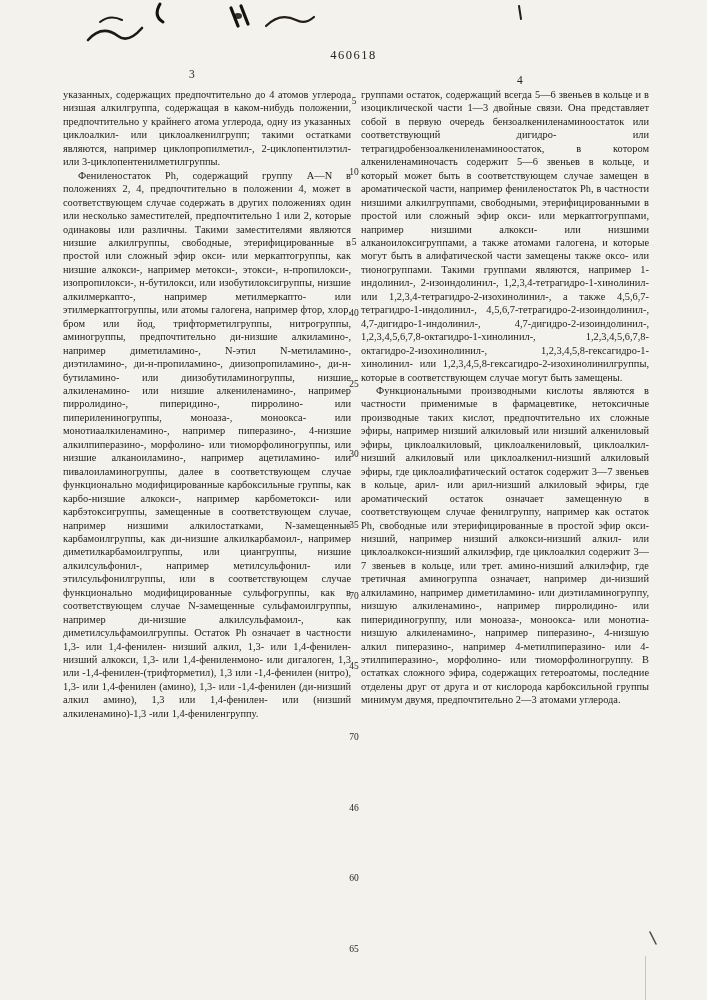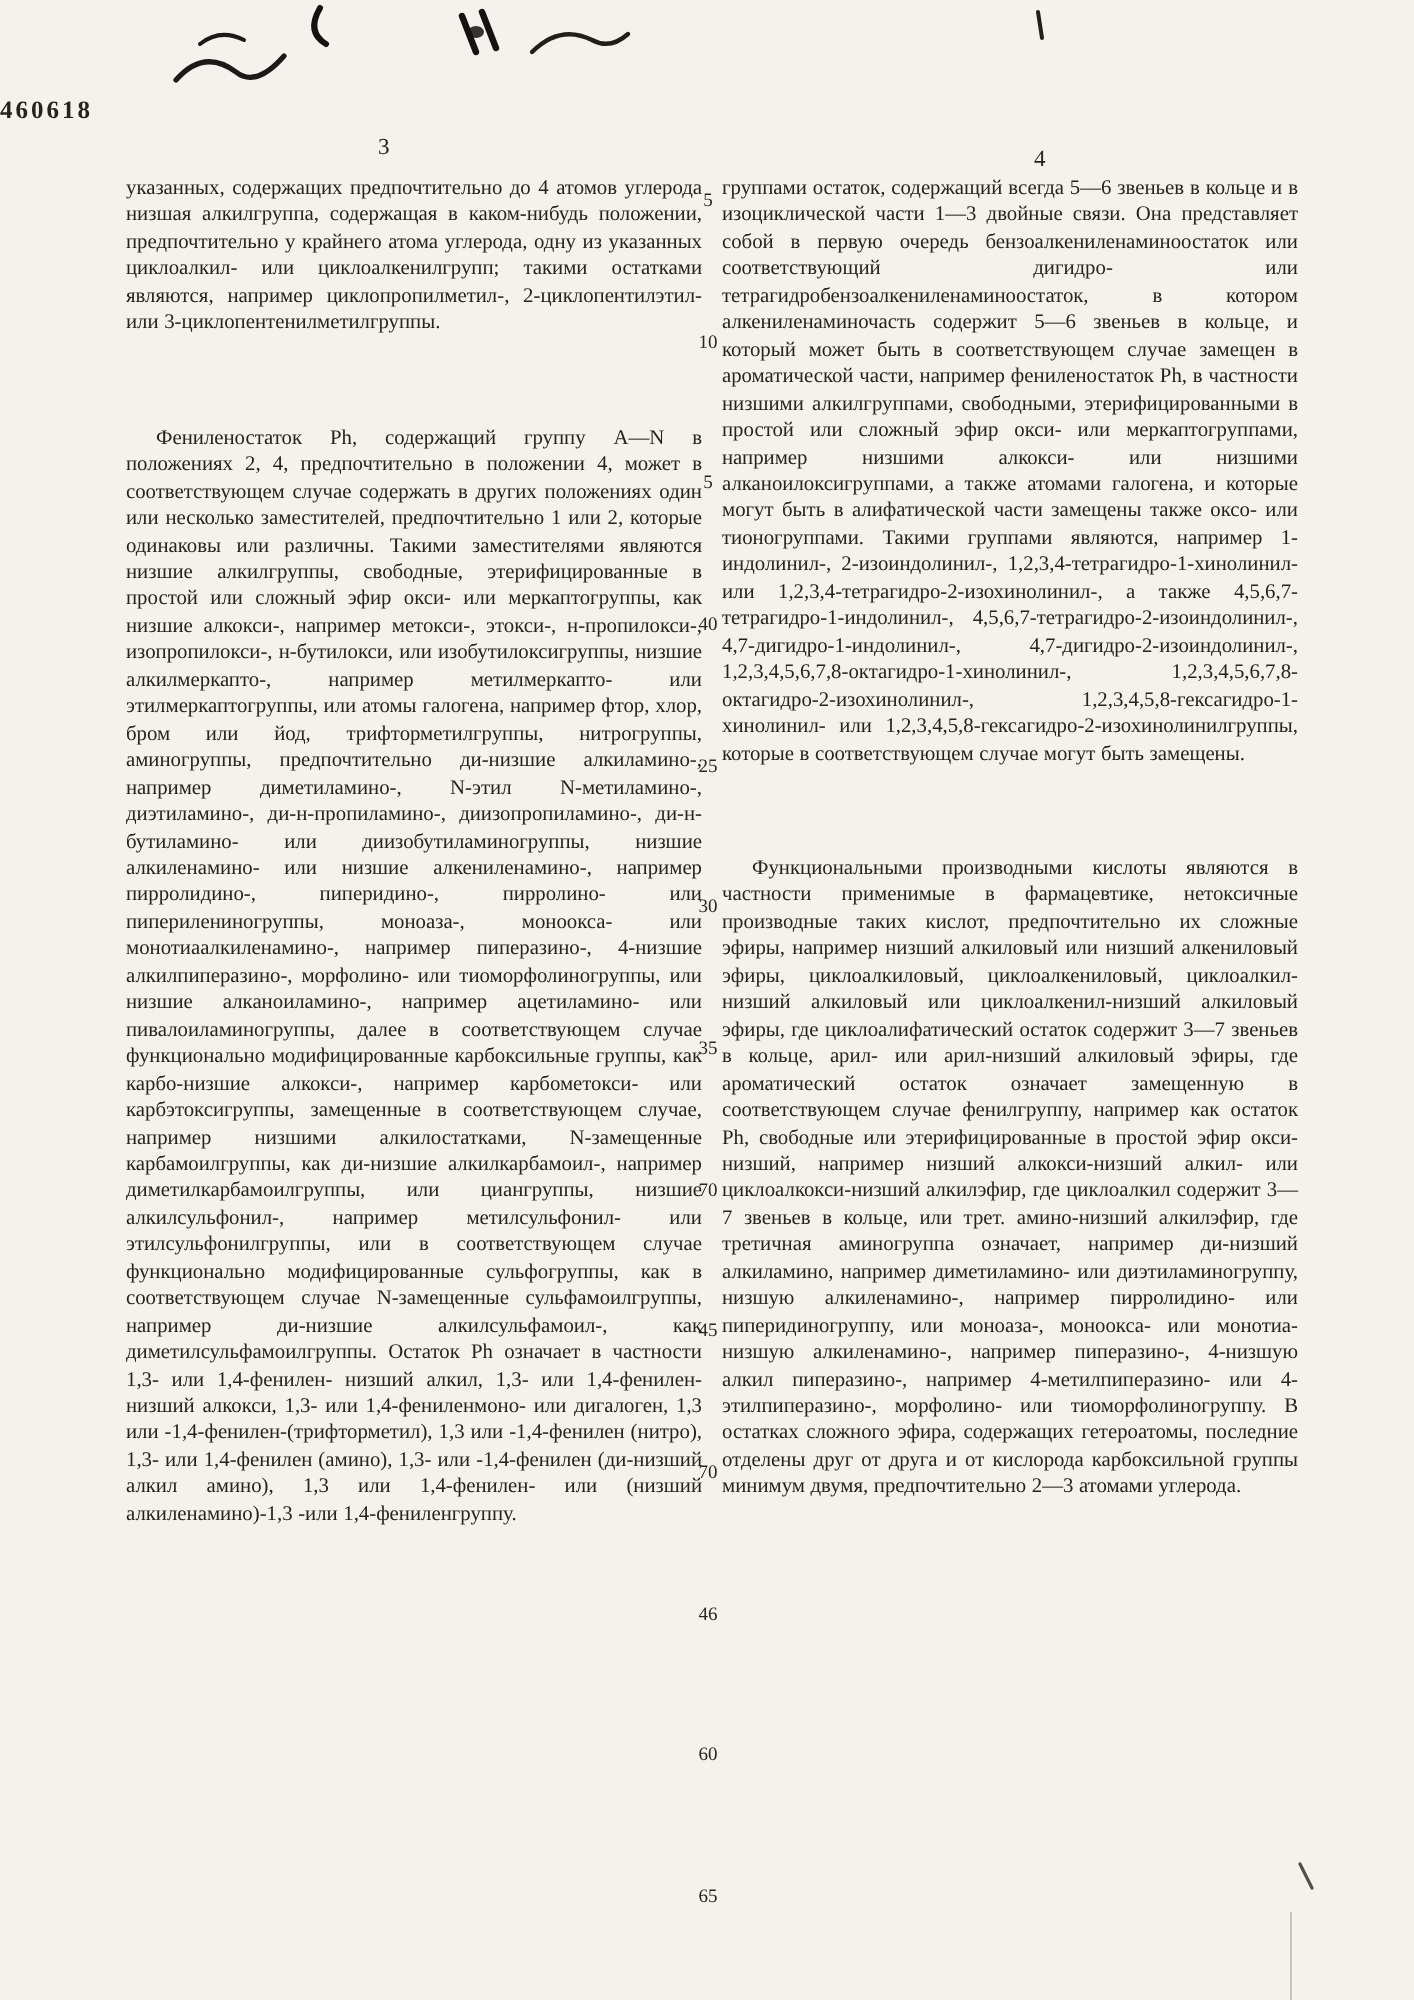--- a/index.html
+++ b/index.html
@@ -14,22 +14,23 @@
     background: #f4f2ec;
     overflow: hidden;
     font-family: "Liberation Serif", "DejaVu Serif", serif;
     color: #26231f;
   }
   .patent-number {
     position: absolute;
     top: 48px;
     left: 0;
     right: 0;
+    text-align: center;
     font-size: 12.5px;
-    font-weight: bold;
+    font-weight: normal;
     letter-spacing: 1.5px;
   }
   .col-num {
     position: absolute;
     font-size: 11.5px;
   }
   .col-num.left  { left: 189px; top: 68px; }
   .col-num.right { left: 517px; top: 74px; }
 
   .columns {
@@ -47,21 +48,21 @@
   .para {
     margin: 0;
     font-size: 10.4px;
     line-height: 13.45px;
     text-align: justify;
     hyphens: auto;
     -webkit-hyphens: auto;
     overflow-wrap: break-word;
     word-spacing: 0.2px;
   }
-  .para.indent { text-indent: 15px; margin-top: 44px; }
+  .para.indent { text-indent: 15px; }
 
   .line-numbers {
     position: absolute;
     left: 343px;
     top: 96px;
     height: 858px;
     width: 22px;
     display: flex;
     flex-direction: column;
     justify-content: space-between;

